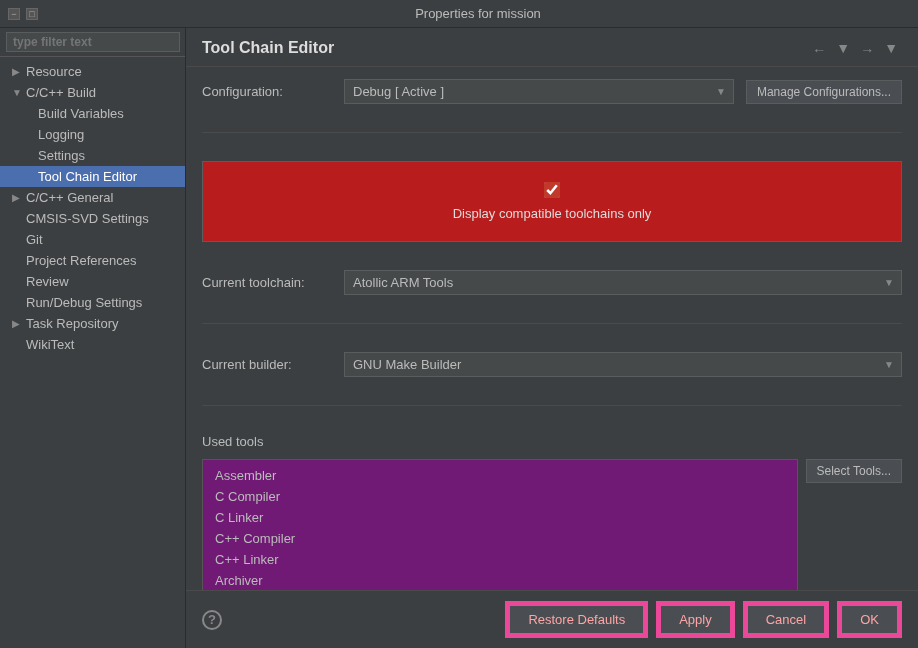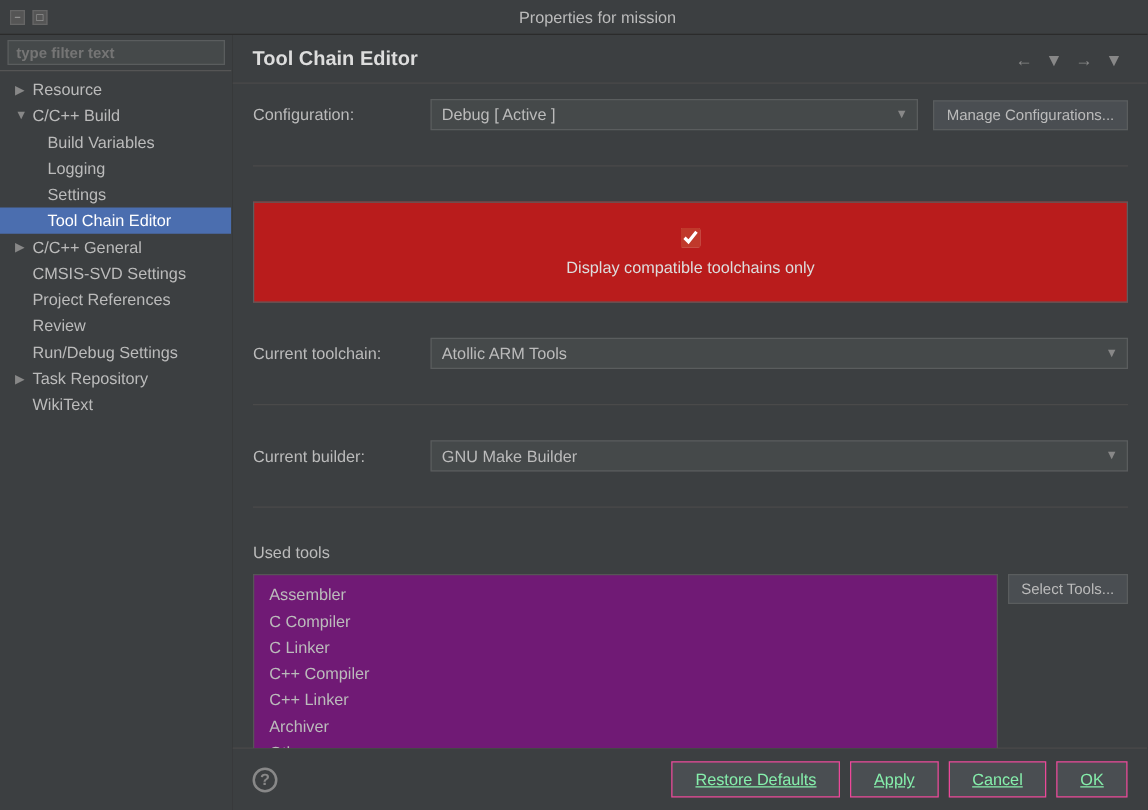--- a/index.html
+++ b/index.html
@@ -278,26 +278,25 @@
       display: flex;
       align-items: center;
       justify-content: center;
       font-size: 13px;
       color: #888;
       font-weight: bold;
       cursor: pointer;
     }
     .footer-btn {
       background: #4a4e52;
-      border: 1px solid #ec4899;
-      color: #86efac;
+      border: 5px solid #ec4899;
+      color: #fca5a5;
       padding: 6px 18px;
       cursor: pointer;
       font-size: 13px;
-      text-decoration: underline;
     }
     .footer-btn.primary {
       background: #4a4e52;
     }
     .page-container {
       position: relative;
       width: 918px;
       height: 648px;
       display: flex;
       flex-direction: column;
@@ -348,20 +347,24 @@
           <span class="arrow">&nbsp;</span>
           <span>Tool Chain Editor</span>
         </div>
         <div class="sidebar-item">
           <span class="arrow">▶</span>
           <span>C/C++ General</span>
         </div>
         <div class="sidebar-item">
           <span class="arrow">&nbsp;</span>
           <span>CMSIS-SVD Settings</span>
+        </div>
+        <div class="sidebar-item">
+          <span class="arrow">&nbsp;</span>
+          <span>Git</span>
         </div>
         <div class="sidebar-item">
           <span class="arrow">&nbsp;</span>
           <span>Project References</span>
         </div>
         <div class="sidebar-item">
           <span class="arrow">&nbsp;</span>
           <span>Review</span>
         </div>
         <div class="sidebar-item">

